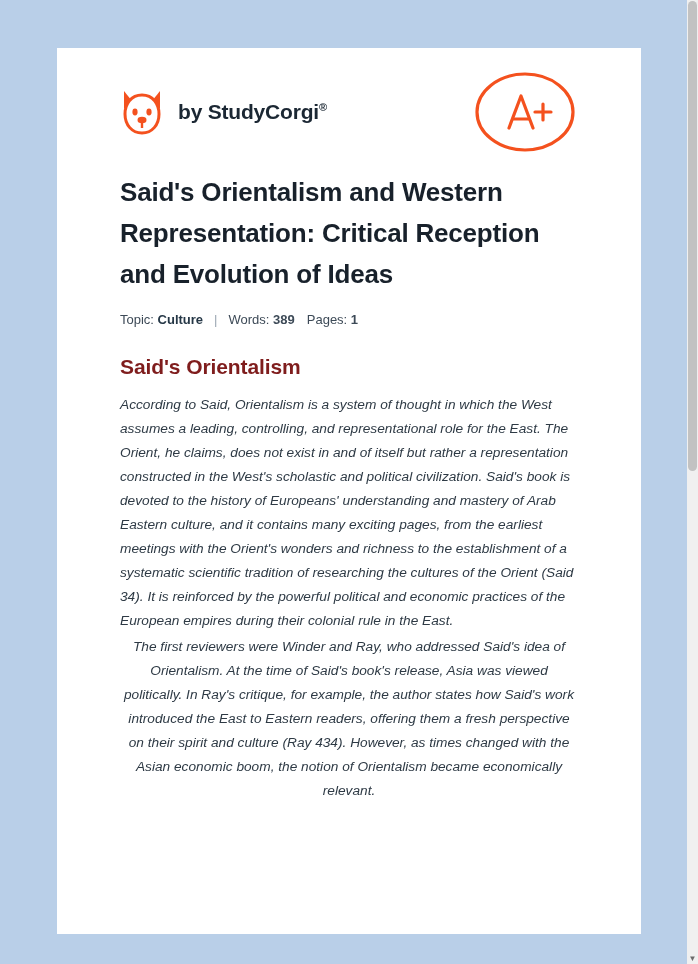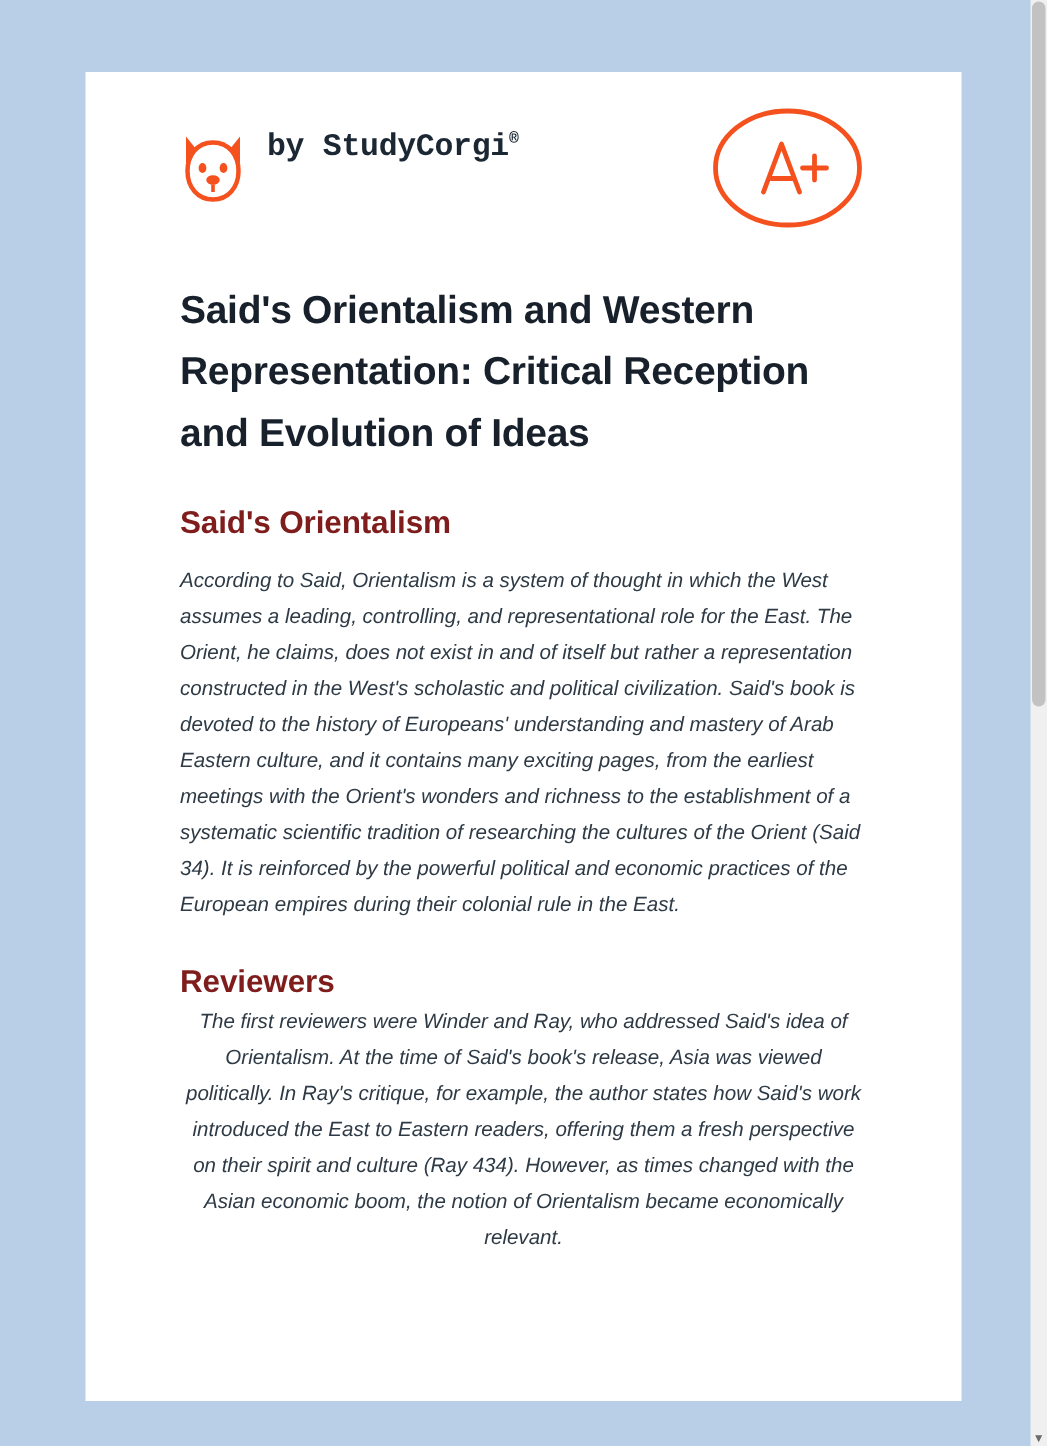--- a/index.html
+++ b/index.html
@@ -29,23 +29,22 @@
 
   
   .header {
     display: flex;
     align-items: center;
     justify-content: space-between;
     padding-top: 22px;
   }
   .brand {
     display: flex;
-    align-items: flex-start;
+    align-items: center;
     gap: 14px;
-    font-family: Liberation Mono, monospace;
   }
   .logo-mark {
     width: 44px;
     height: 50px;
     flex: none;
   }
   .brand-text {
     font-size: 21px;
     font-weight: bold;
     color: #1b2733;
@@ -62,21 +61,21 @@
     color: #1b2733;
   }
   .grade {
     width: 105px;
     height: 84px;
     flex: none;
   }
 
   
   .title {
-    margin: 32px 0 0 0;
+    margin: 18px 0 0 0;
     font-size: 26px;
     line-height: 41px;
     font-weight: bold;
     color: #18212b;
     letter-spacing: -0.2px;
   }
 
   
   .meta {
     margin-top: 17px;
@@ -171,25 +170,31 @@
           <path d="M36 58 L48 26 L60 58" fill="none" stroke="#f4511e" stroke-width="3.2" stroke-linecap="round" stroke-linejoin="round"></path>
           <path d="M41 49 L56 49" fill="none" stroke="#f4511e" stroke-width="3.2" stroke-linecap="round"></path>
           <path d="M70 34 L70 50" stroke="#f4511e" stroke-width="3.2" stroke-linecap="round"></path>
           <path d="M62 42 L78 42" stroke="#f4511e" stroke-width="3.2" stroke-linecap="round"></path>
         </svg>
       </span>
     </div>
 
     <h1 class="title">Said's Orientalism and Western Representation: Critical Reception and Evolution of Ideas</h1>
 
+    <div class="meta">
+      <span class="lbl">Topic:</span>&nbsp;<span class="link">Culture</span>
+      <span class="sep">|</span>
+      <span class="lbl">Words:</span>&nbsp;<span class="val">389</span>
+      <span class="gap"></span>
+      <span class="lbl">Pages:</span>&nbsp;<span class="val">1</span>
+    </div>
 
     <h2 class="section">Said's Orientalism</h2>
     <p class="para">According to Said, Orientalism is a system of thought in which the West assumes a leading, controlling, and representational role for the East. The Orient, he claims, does not exist in and of itself but rather a representation constructed in the West's scholastic and political civilization. Said's book is devoted to the history of Europeans' understanding and mastery of Arab Eastern culture, and it contains many exciting pages, from the earliest meetings with the Orient's wonders and richness to the establishment of a systematic scientific tradition of researching the cultures of the Orient (Said 34). It is reinforced by the powerful political and economic practices of the European empires during their colonial rule in the East.</p>
 
-    <h2 class="section">Reviewers</h2>
     <p class="para tight">The first reviewers were Winder and Ray, who addressed Said's idea of Orientalism. At the time of Said's book's release, Asia was viewed politically. In Ray's critique, for example, the author states how Said's work introduced the East to Eastern readers, offering them a fresh perspective on their spirit and culture (Ray 434). However, as times changed with the Asian economic boom, the notion of Orientalism became economically relevant.</p>
 
   </div>
 </div>
 
 <div class="scrollbar">
   <div class="scroll-arrow" style="top:0">▲</div>
   <div class="scroll-thumb"></div>
   <div class="scroll-arrow" style="bottom:0">▼</div>
 </div>

